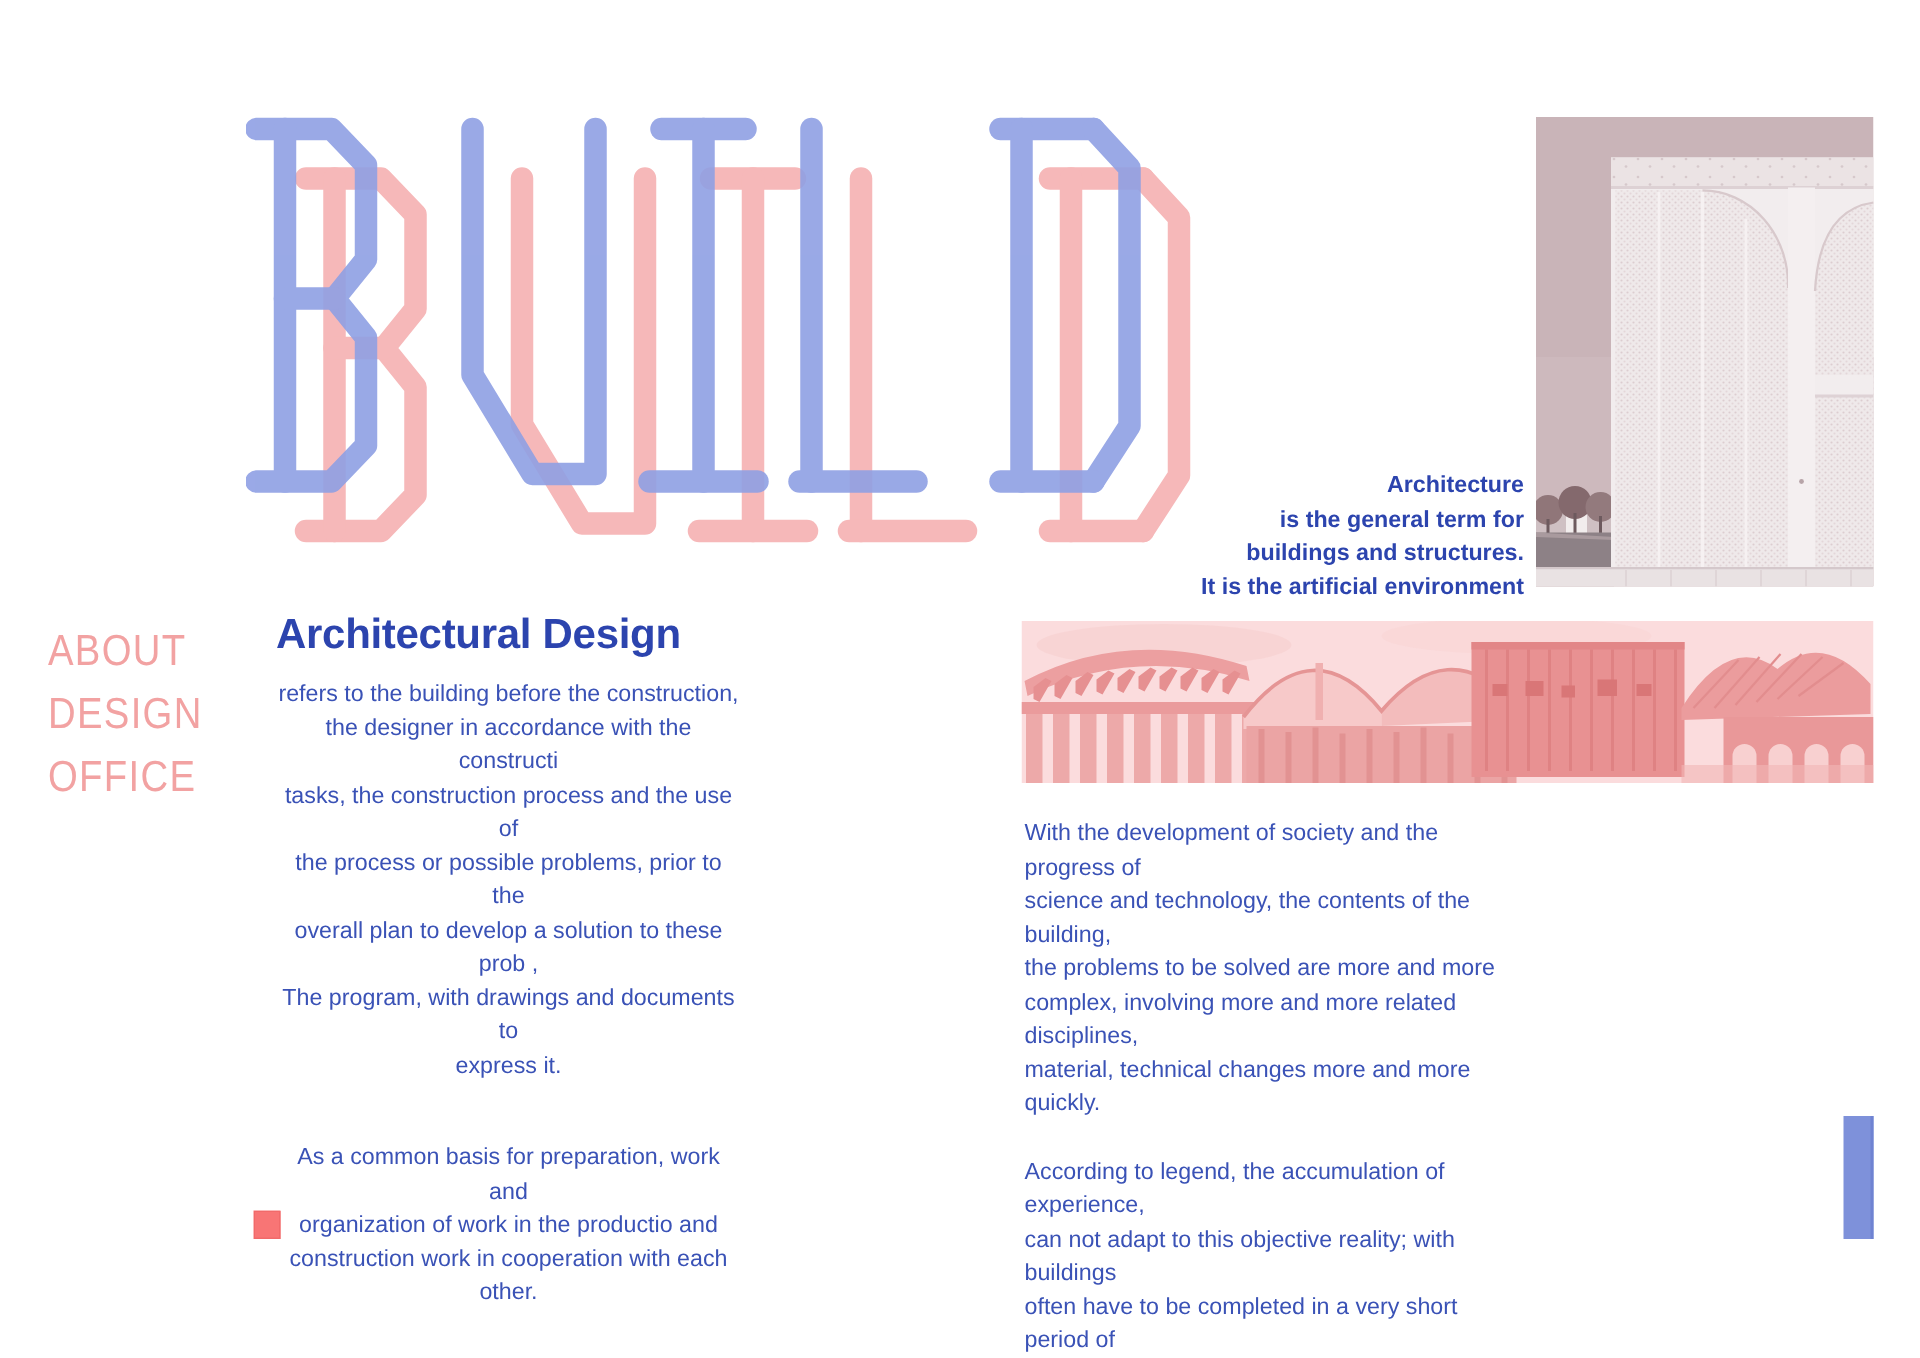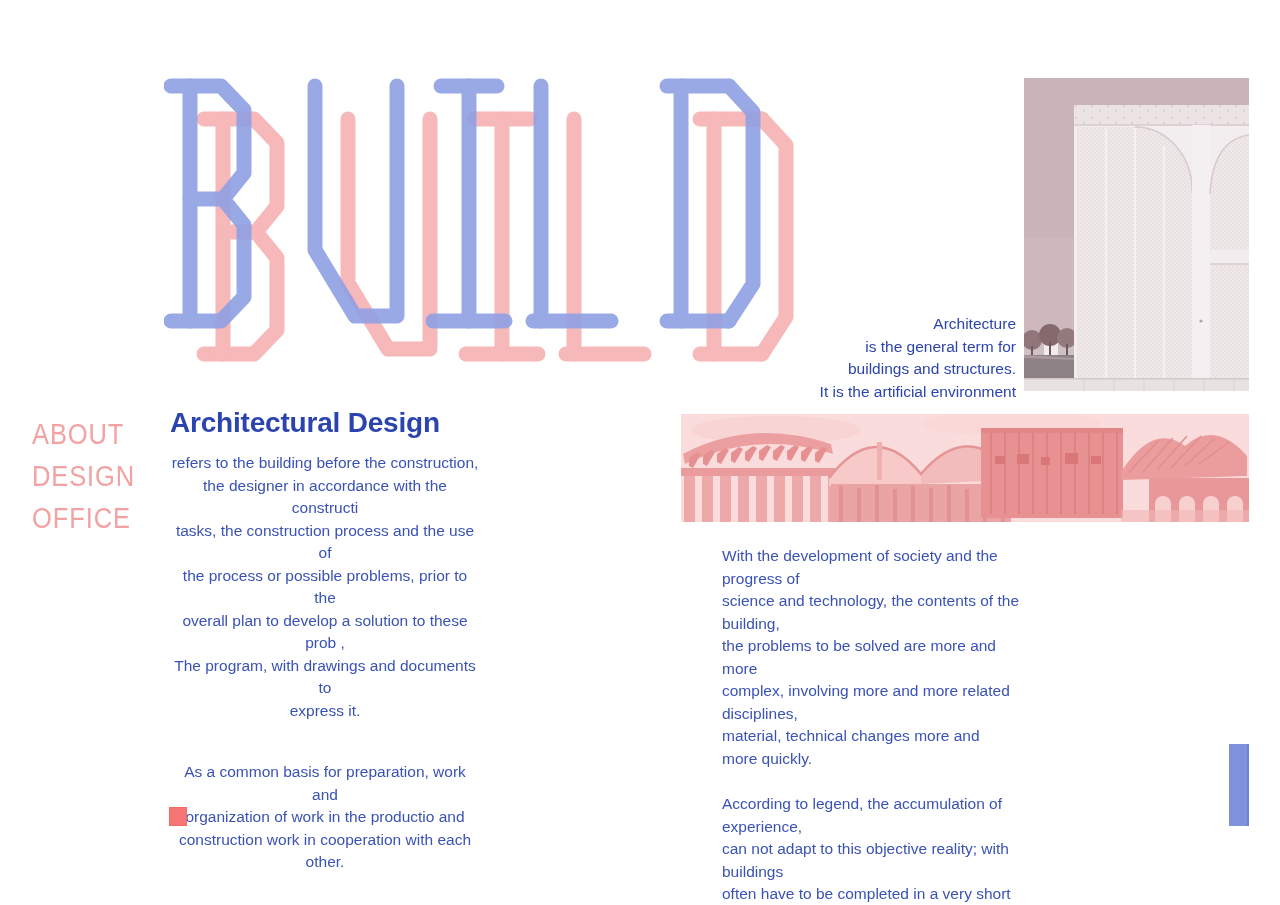--- a/index.html
+++ b/index.html
@@ -22,32 +22,32 @@
 
   h2.heading{
     margin:0;font-size:28px;line-height:33px;font-weight:bold;color:#2c44ae;
     letter-spacing:-0.2px;
   }
   .bodytext{
     margin:0;font-size:15.5px;line-height:22.5px;color:#3a52b6;
     white-space:pre-line;letter-spacing:0;
   }
 
-  .left-col{position:absolute;left:170px;top:406px;width:310px;}
+  .left-col{position:absolute;left:184px;top:406px;width:310px;}
   .left-col .bodytext{margin-top:13px;text-align:center;}
   .left-col .bodytext + .bodytext{margin-top:39px;}
 
   .blurb{
     position:absolute;left:746px;top:313px;width:270px;text-align:right;
-    font-size:15.5px;line-height:22.5px;font-weight:normal;color:#2c44ae;
+    font-size:15.5px;line-height:22.5px;font-weight:bold;color:#2c44ae;
     white-space:pre-line;
   }
 
   .right-col{position:absolute;left:683px;top:531px;width:336px;}
-  .right-col .bodytext{margin-top:14px;margin-left:39px;}
+  .right-col .bodytext{margin-top:14px;}
   .right-col .bodytext + .bodytext{margin-top:23px;}
 
   .facade-photo{position:absolute;left:1024px;top:78px;width:225px;height:313px;margin:0;}
   .construction-photo{position:absolute;left:681px;top:414px;width:568px;height:108px;margin:0;}
   .facade-photo svg,.construction-photo svg{display:block;width:100%;height:100%;}
 
   .accent-square{position:absolute;left:169px;top:807px;width:18px;height:19px;background:#f87575;box-shadow:inset 0 0 0 1px #f16a6a;}
   .accent-bar{position:absolute;left:1229px;top:744px;width:20px;height:82px;background:#7e91da;box-shadow:inset -2px 0 0 #6f83d2;}
 </style>
 </head>

